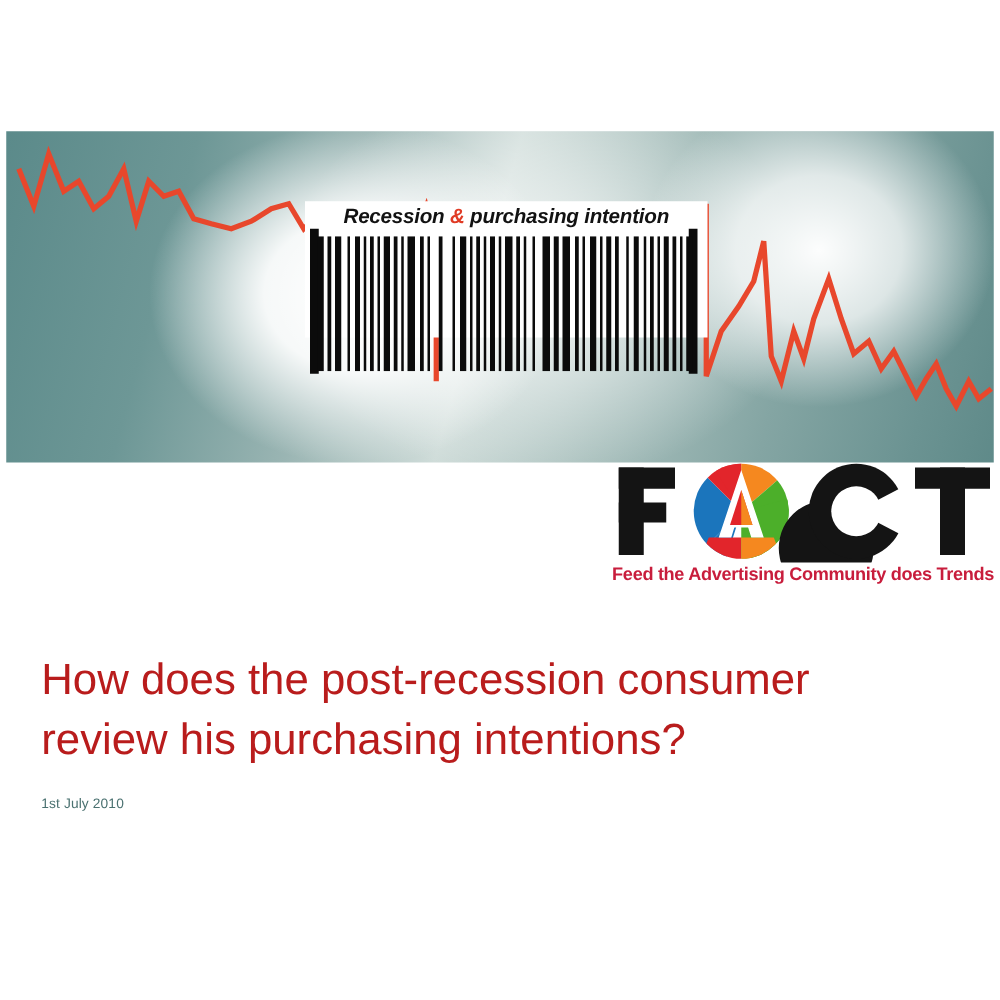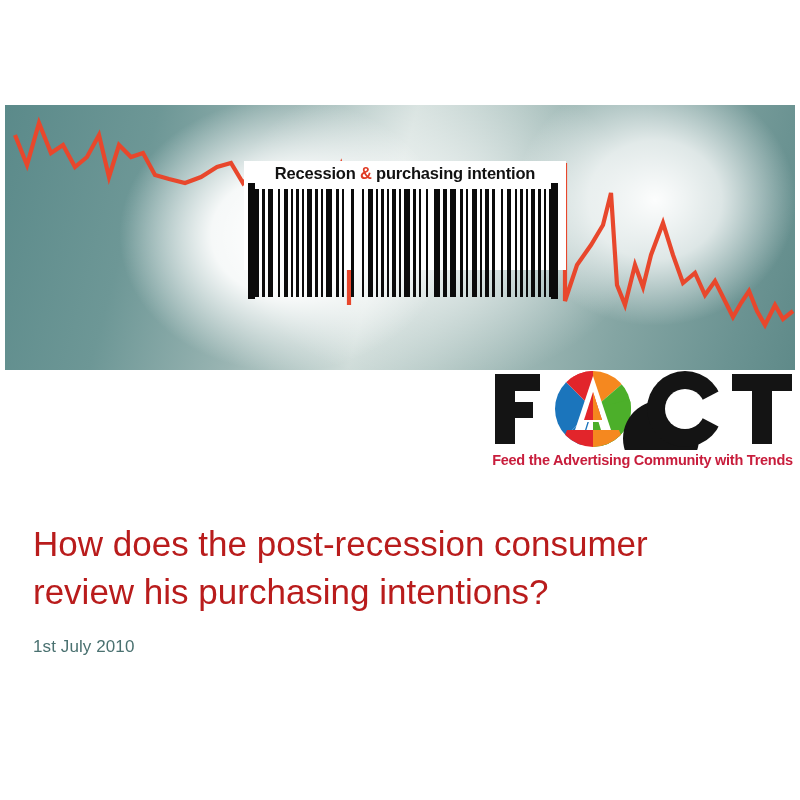--- a/index.html
+++ b/index.html
@@ -47,20 +47,21 @@
   }
 
   
   .barcode-block {
     position: absolute;
     left: 239px;
     top: 56px;
     width: 322px;
     height: 109px;
     background: #ffffff;
+    font-style: italic;
   }
   .barcode-caption {
     position: absolute;
     left: 0;
     top: 3px;
     width: 322px;
     text-align: center;
     font-family: "Liberation Sans", sans-serif;
     font-weight: 700;
     font-size: 16.5px;
@@ -130,21 +131,21 @@
     font-size: 35px;
     font-weight: 400;
     line-height: 1.36;
     color: #b91c1c;
     margin: 0;
     max-width: 700px;
   }
   .slide-date {
     margin-top: 22px;
     font-family: "Liberation Sans", sans-serif;
-    font-size: 17px;
+    font-size: 11px;
     font-weight: 400;
     color: #4a7170;
     letter-spacing: 0.1px;
   }
 </style>
 </head>
 <body>
 
 <div class="slide">
 
@@ -271,21 +272,21 @@
         <circle cx="196" cy="41" r="38" fill="#141414"></circle>
         <circle cx="196" cy="41" r="20" fill="#ffffff"></circle>
         <polygon points="196,41 240,18 240,64" fill="#ffffff"></polygon>
       </g>
 
       <g fill="#141414">
         <rect x="243" y="6" width="60" height="17"></rect>
         <rect x="263" y="6" width="20" height="70"></rect>
       </g>
     </svg>
-    <div class="fact-tagline">Feed the Advertising Community with Trends</div>
+    <div class="fact-tagline">Feed the Advertising Community does Trends</div>
   </div>
 
   <div class="title-block">
     <h1 class="slide-title">How does the post-recession consumer review his purchasing intentions?</h1>
     <div class="slide-date">1st July 2010</div>
   </div>
 
 </div>
 
 </body></html>

